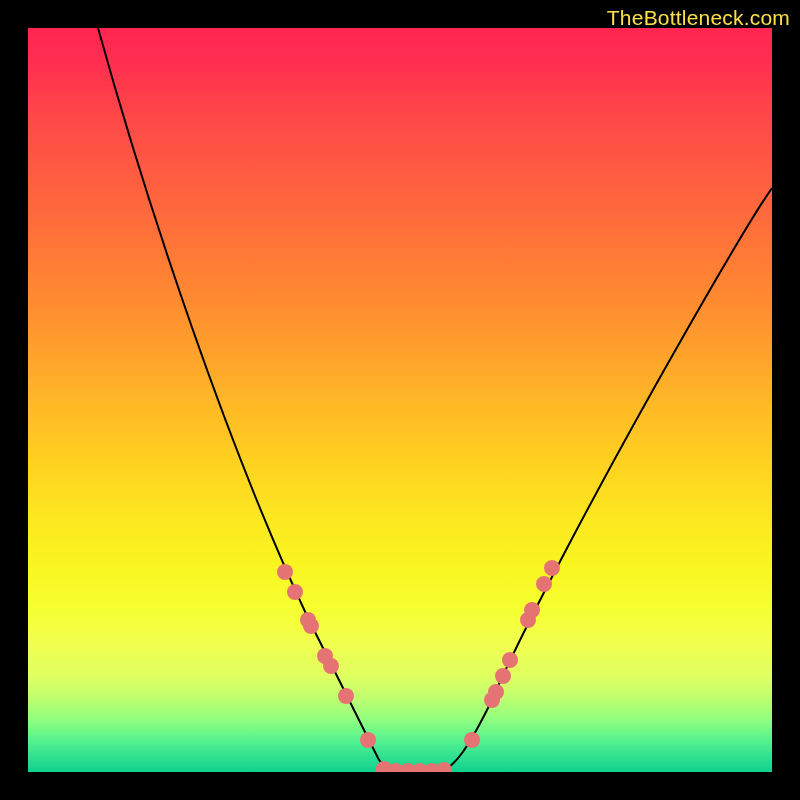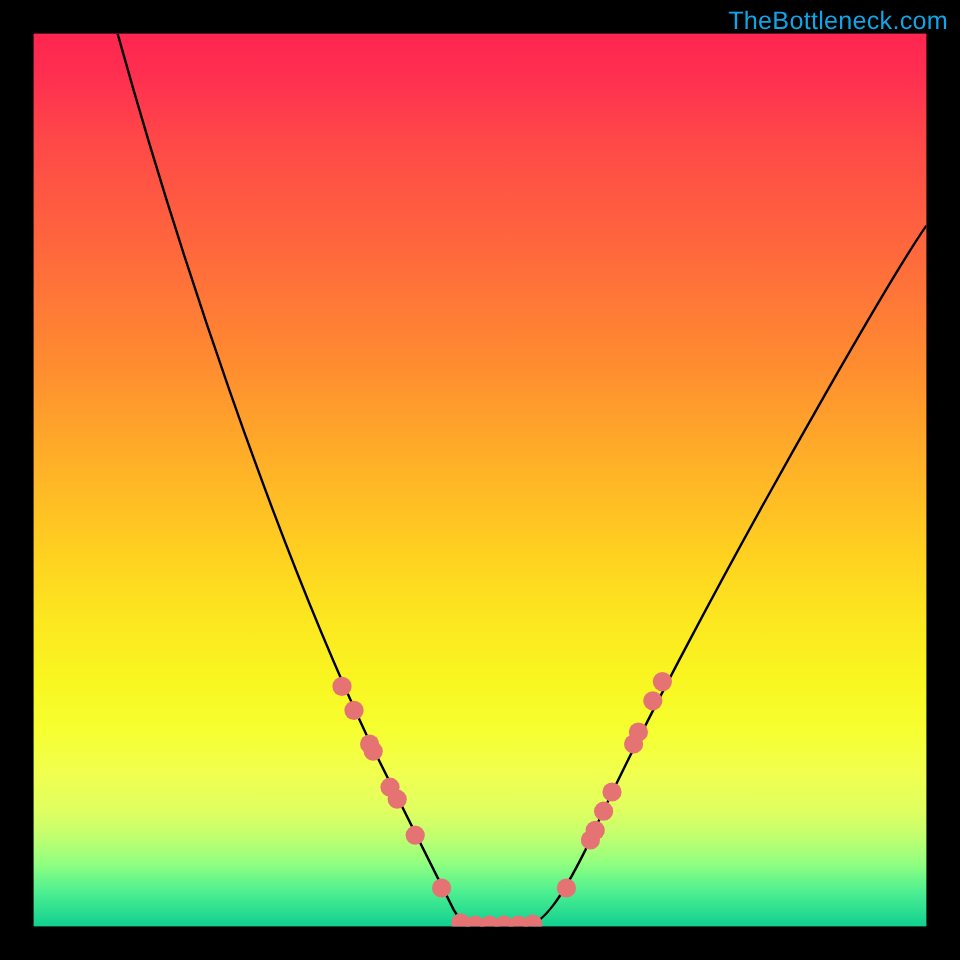--- a/index.html
+++ b/index.html
@@ -34,21 +34,21 @@
       #90ff80 93%,
       #50f090 96%,
       #10d090 100%
     );
     overflow: hidden;
   }
   .watermark {
     position: absolute;
     top: 6px;
     right: 10px;
-    color: #0ea5e9;
+    color: #fde047;
     font-size: 21px;
     font-weight: normal;
     z-index: 10;
     letter-spacing: 0.2px;
   }
   svg {
     position: absolute;
     top: 0;
     left: 0;
     overflow: visible;

